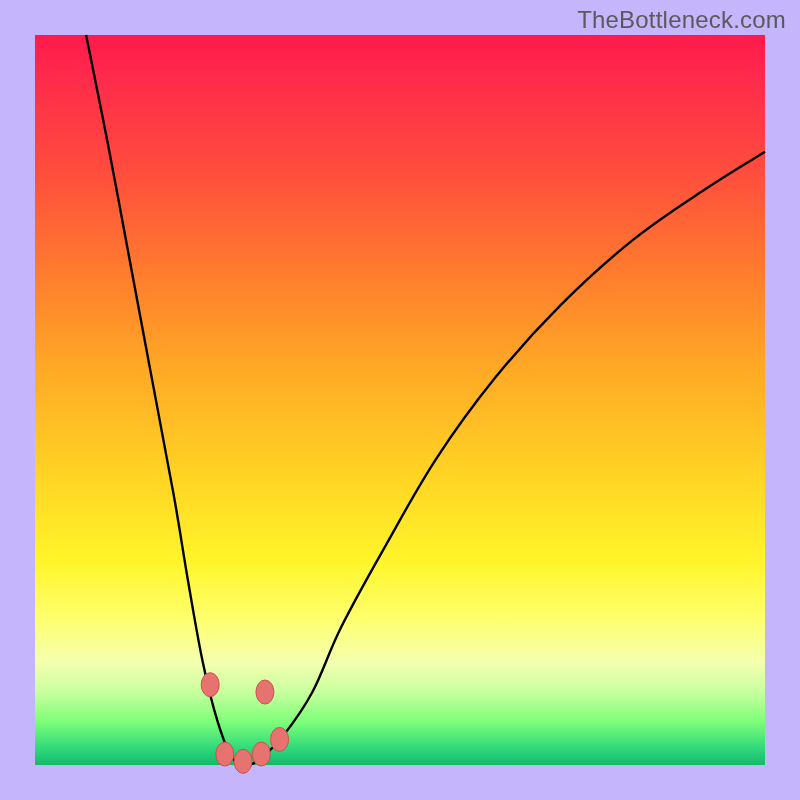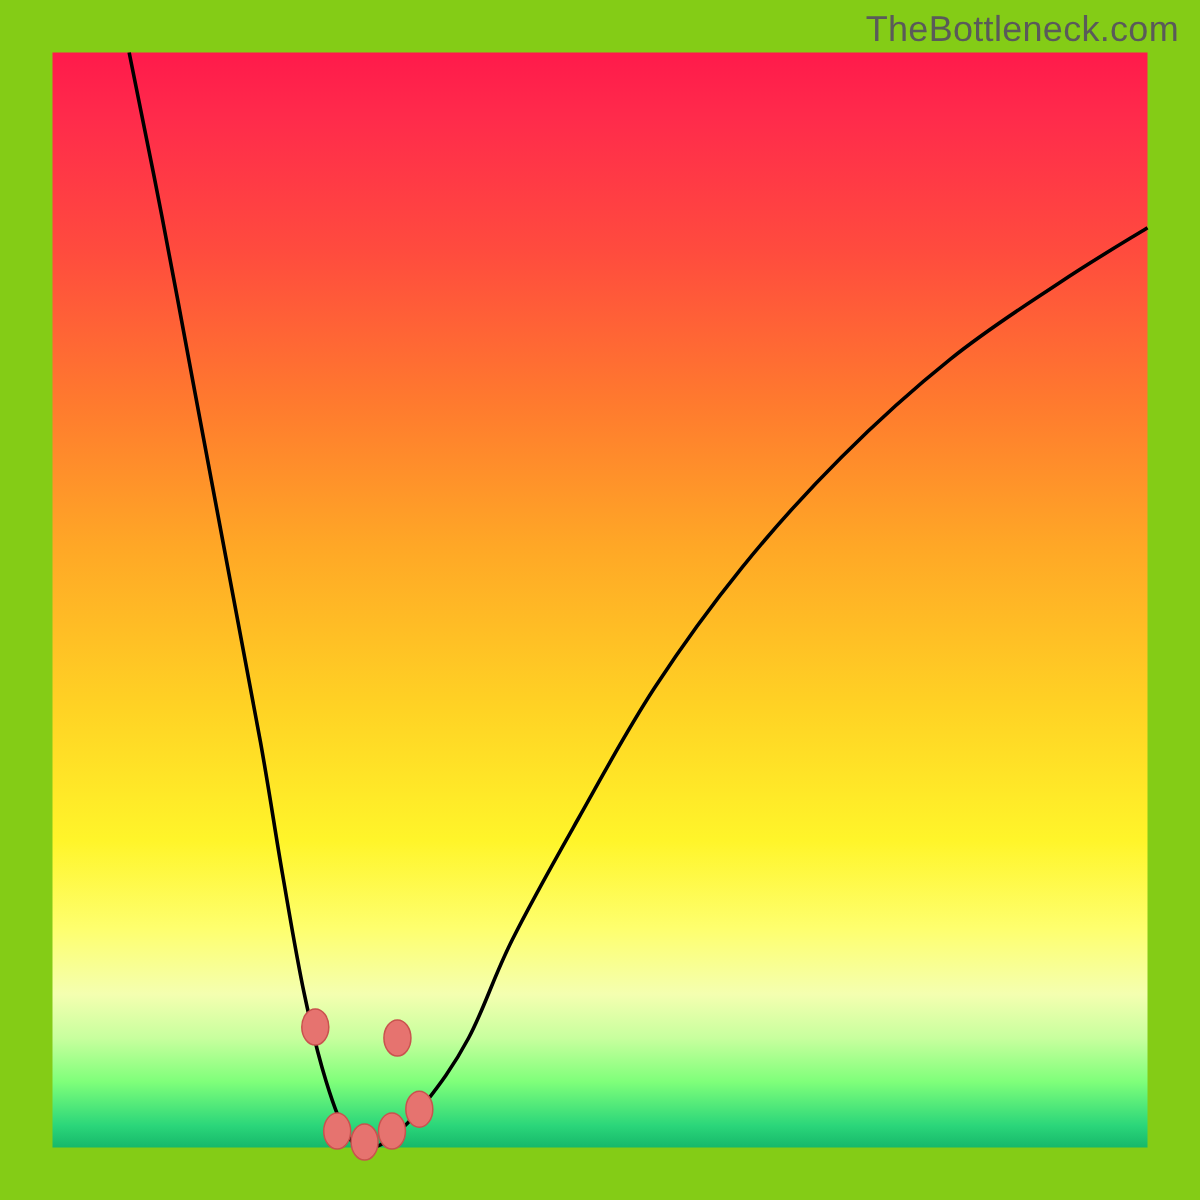--- a/index.html
+++ b/index.html
@@ -10,21 +10,21 @@
     background: #000;
     overflow: hidden;
     font-family: Arial, Helvetica, sans-serif;
   }
   .frame {
     position: absolute;
     left: 0;
     top: 0;
     width: 800px;
     height: 800px;
-    background: #84cc16;
+    background: #c4b5fd;
   }
   .plot {
     position: absolute;
     left: 35px;
     top: 35px;
     width: 730px;
     height: 730px;
     background: linear-gradient(
       to bottom,
       #ff1a4b 0%,

